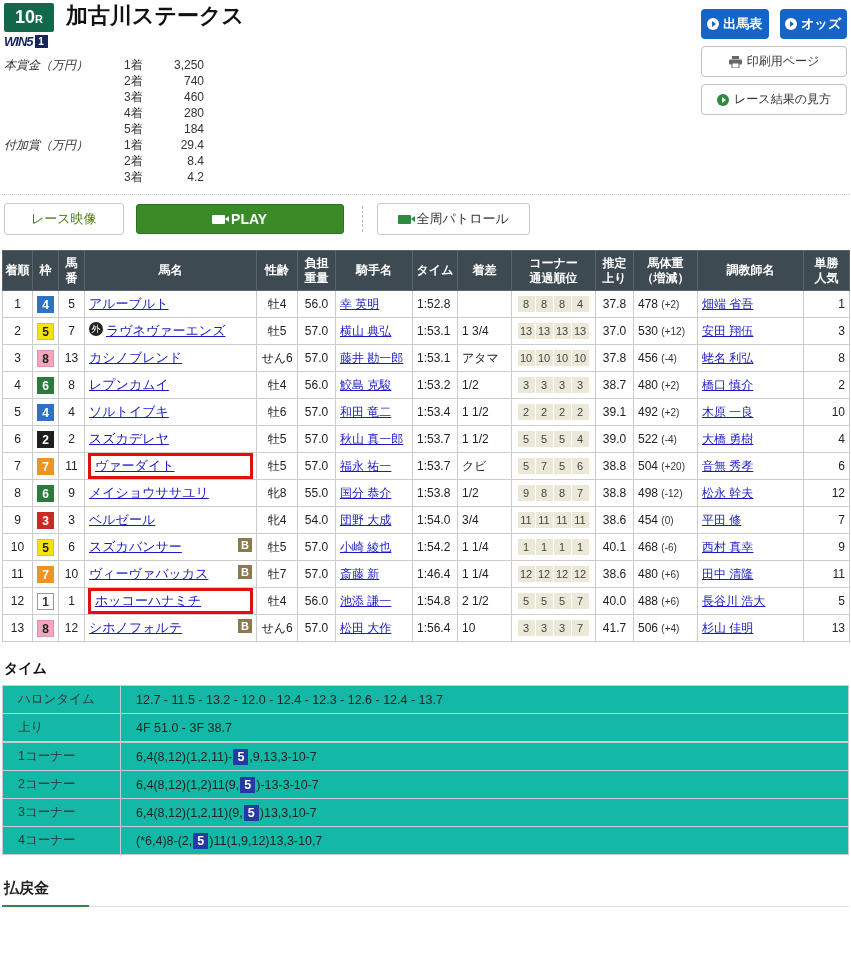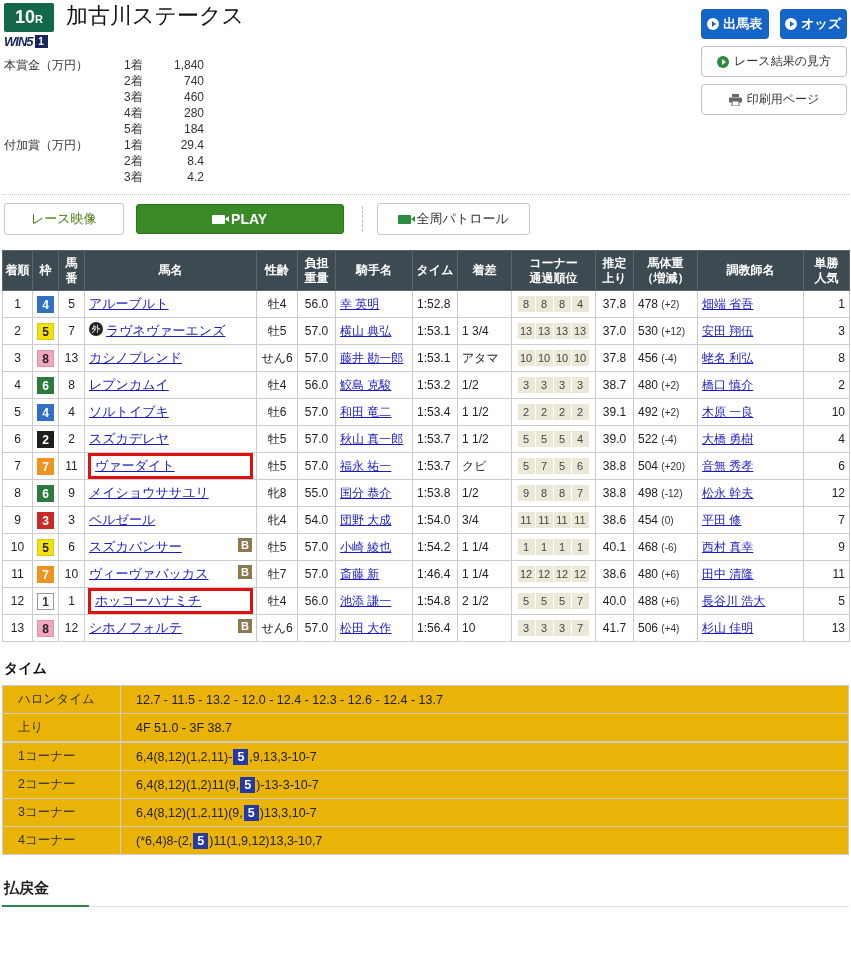--- a/index.html
+++ b/index.html
@@ -36,30 +36,30 @@
   
   .race-head { display:flex; margin-top:3px; padding-left:2px; }
   .race-badges { width:56px; }
   .race-num { width:50px; height:29px; background:#13684a; color:#fff; text-align:center;
     line-height:29px; font-weight:bold; font-size:18px; border-radius:2px; }
   .race-num .r { font-size:11px; }
   .win5 { margin-top:2px; display:flex; align-items:center; gap:2px; }
   .win5-text { font-style:italic; font-weight:bold; font-size:13px; color:#17255f; letter-spacing:-1px; }
   .win5-box { width:13px; height:13px; background:#17255f; color:#fff; font-size:10px;
     text-align:center; line-height:13px; font-weight:bold; }
-  .race-title { font-size:22px; font-weight:normal; color:#111; line-height:1.2; }
+  .race-title { font-size:22px; font-weight:bold; color:#111; line-height:1.2; }
   .race-conds { margin-top:6px; font-size:13px; color:#222; }
   .course-label { margin-left:14px; }
   .course-value { font-size:17px; }
   .race-info { padding-left:6px; }
 
   
   .prize { margin:8px 0 0 2px; font-size:12px; color:#333; }
   .prize-row { display:flex; line-height:16px; }
-  .prize-label { width:92px; }
+  .prize-label { width:92px;font-style:italic; }
   .prize-pair { display:flex; }
   .prize-place { width:28px; text-align:left; margin-left:28px; }
   .prize-val { width:52px; text-align:right; }
 
   
   .video-row { margin-top:9px; border-top:1px dotted #c4c4c4; padding:8px 0 8px 2px;
     display:flex; align-items:center; }
   .btn-race-video { background:#fff; border:1px solid #c9c9c9; border-radius:3px;
     font-size:13px; color:#4d7c0f; padding:6px 26px; cursor:pointer; }
   .btn-play { margin-left:12px; width:208px; background:#3a8a28; border:1px solid #2f711f;
@@ -93,21 +93,21 @@
   .b-mark { display:inline-block; width:14px; height:14px; background:#8a7a52; color:#fff;
     font-size:11px; font-weight:bold; line-height:14px; text-align:center; flex:0 0 auto; }
   .corner-box { display:inline-block; width:17px; height:16px; line-height:16px; background:#ece8d8;
     color:#444; font-size:11px; text-align:center; margin-right:1px; }
   .small-diff { font-size:10px; color:#333; }
   .name-td { font-size:13px; }
 
   
   .sec-h { font-size:14px; font-weight:bold; margin:18px 0 7px 2px; color:#111; }
   .kv-table { width:847px; font-size:12.5px; }
-  .kv-table td { border:1px solid #ccc; height:28px; background:#eab308;padding-left:15px; }
+  .kv-table td { border:1px solid #ccc; height:28px; background:#14b8a6;padding-left:15px; }
   .kv-label { width:118px; padding-left:10px; color:#333; }
   .kv-value { padding-left:12px; }
   .pos-hl { display:inline-block; min-width:15px; height:16px; line-height:16px; background:#2438a6;
     color:#fff; text-align:center; font-weight:bold; padding:0 1px; margin:0 1px; }
 
   
   .payout-head { margin-top:24px; border-bottom:1px solid #e0e0e0; }
   .payout-title { display:inline-block; font-size:15px; font-weight:bold; padding:0 40px 7px 2px;
     border-bottom:2px solid #2d8a4e; margin-bottom:-1px; }
 </style>
@@ -121,30 +121,30 @@
       <button class="btn-blue">
         <span class="circ-arrow"></span>
         <span>出馬表</span>
       </button>
       <button class="btn-blue">
         <span class="circ-arrow"></span>
         <span>オッズ</span>
       </button>
     </div>
     <button class="btn-white">
-      <span class="circ-arrow green"></span>
-      <span>レース結果の見方</span>
-    </button>
-    <button class="btn-white">
       <svg width="13" height="12" viewBox="0 0 13 12">
           <rect x="3" y="0" width="7" height="3" fill="#666"></rect>
           <rect x="0" y="3.5" width="13" height="5" rx="1" fill="#666"></rect>
           <rect x="3" y="7" width="7" height="5" fill="#fff" stroke="#666"></rect>
         </svg>
       <span>印刷用ページ</span>
+    </button>
+    <button class="btn-white">
+      <span class="circ-arrow green"></span>
+      <span>レース結果の見方</span>
     </button>
   </div>
 
 
   <div class="race-head">
     <div class="race-badges">
       <div class="race-num"><span>10</span><span class="r">R</span></div>
       <div class="win5">
         <span class="win5-text">WIN5</span>
         <span class="win5-box">1</span>
@@ -154,21 +154,21 @@
       <div class="race-title">加古川ステークス</div>
     </div>
   </div>
 
   <div class="prize">
     <div class="prize-row">
       <span class="prize-label">本賞金（万円）</span>
       <span class="prize-pairs">
           <span class="prize-pair">
             <span class="prize-place">1着</span>
-            <span class="prize-val">1,840</span>
+            <span class="prize-val">3,250</span>
           </span>
           <span class="prize-pair">
             <span class="prize-place">2着</span>
             <span class="prize-val">740</span>
           </span>
           <span class="prize-pair">
             <span class="prize-place">3着</span>
             <span class="prize-val">460</span>
           </span>
           <span class="prize-pair">

